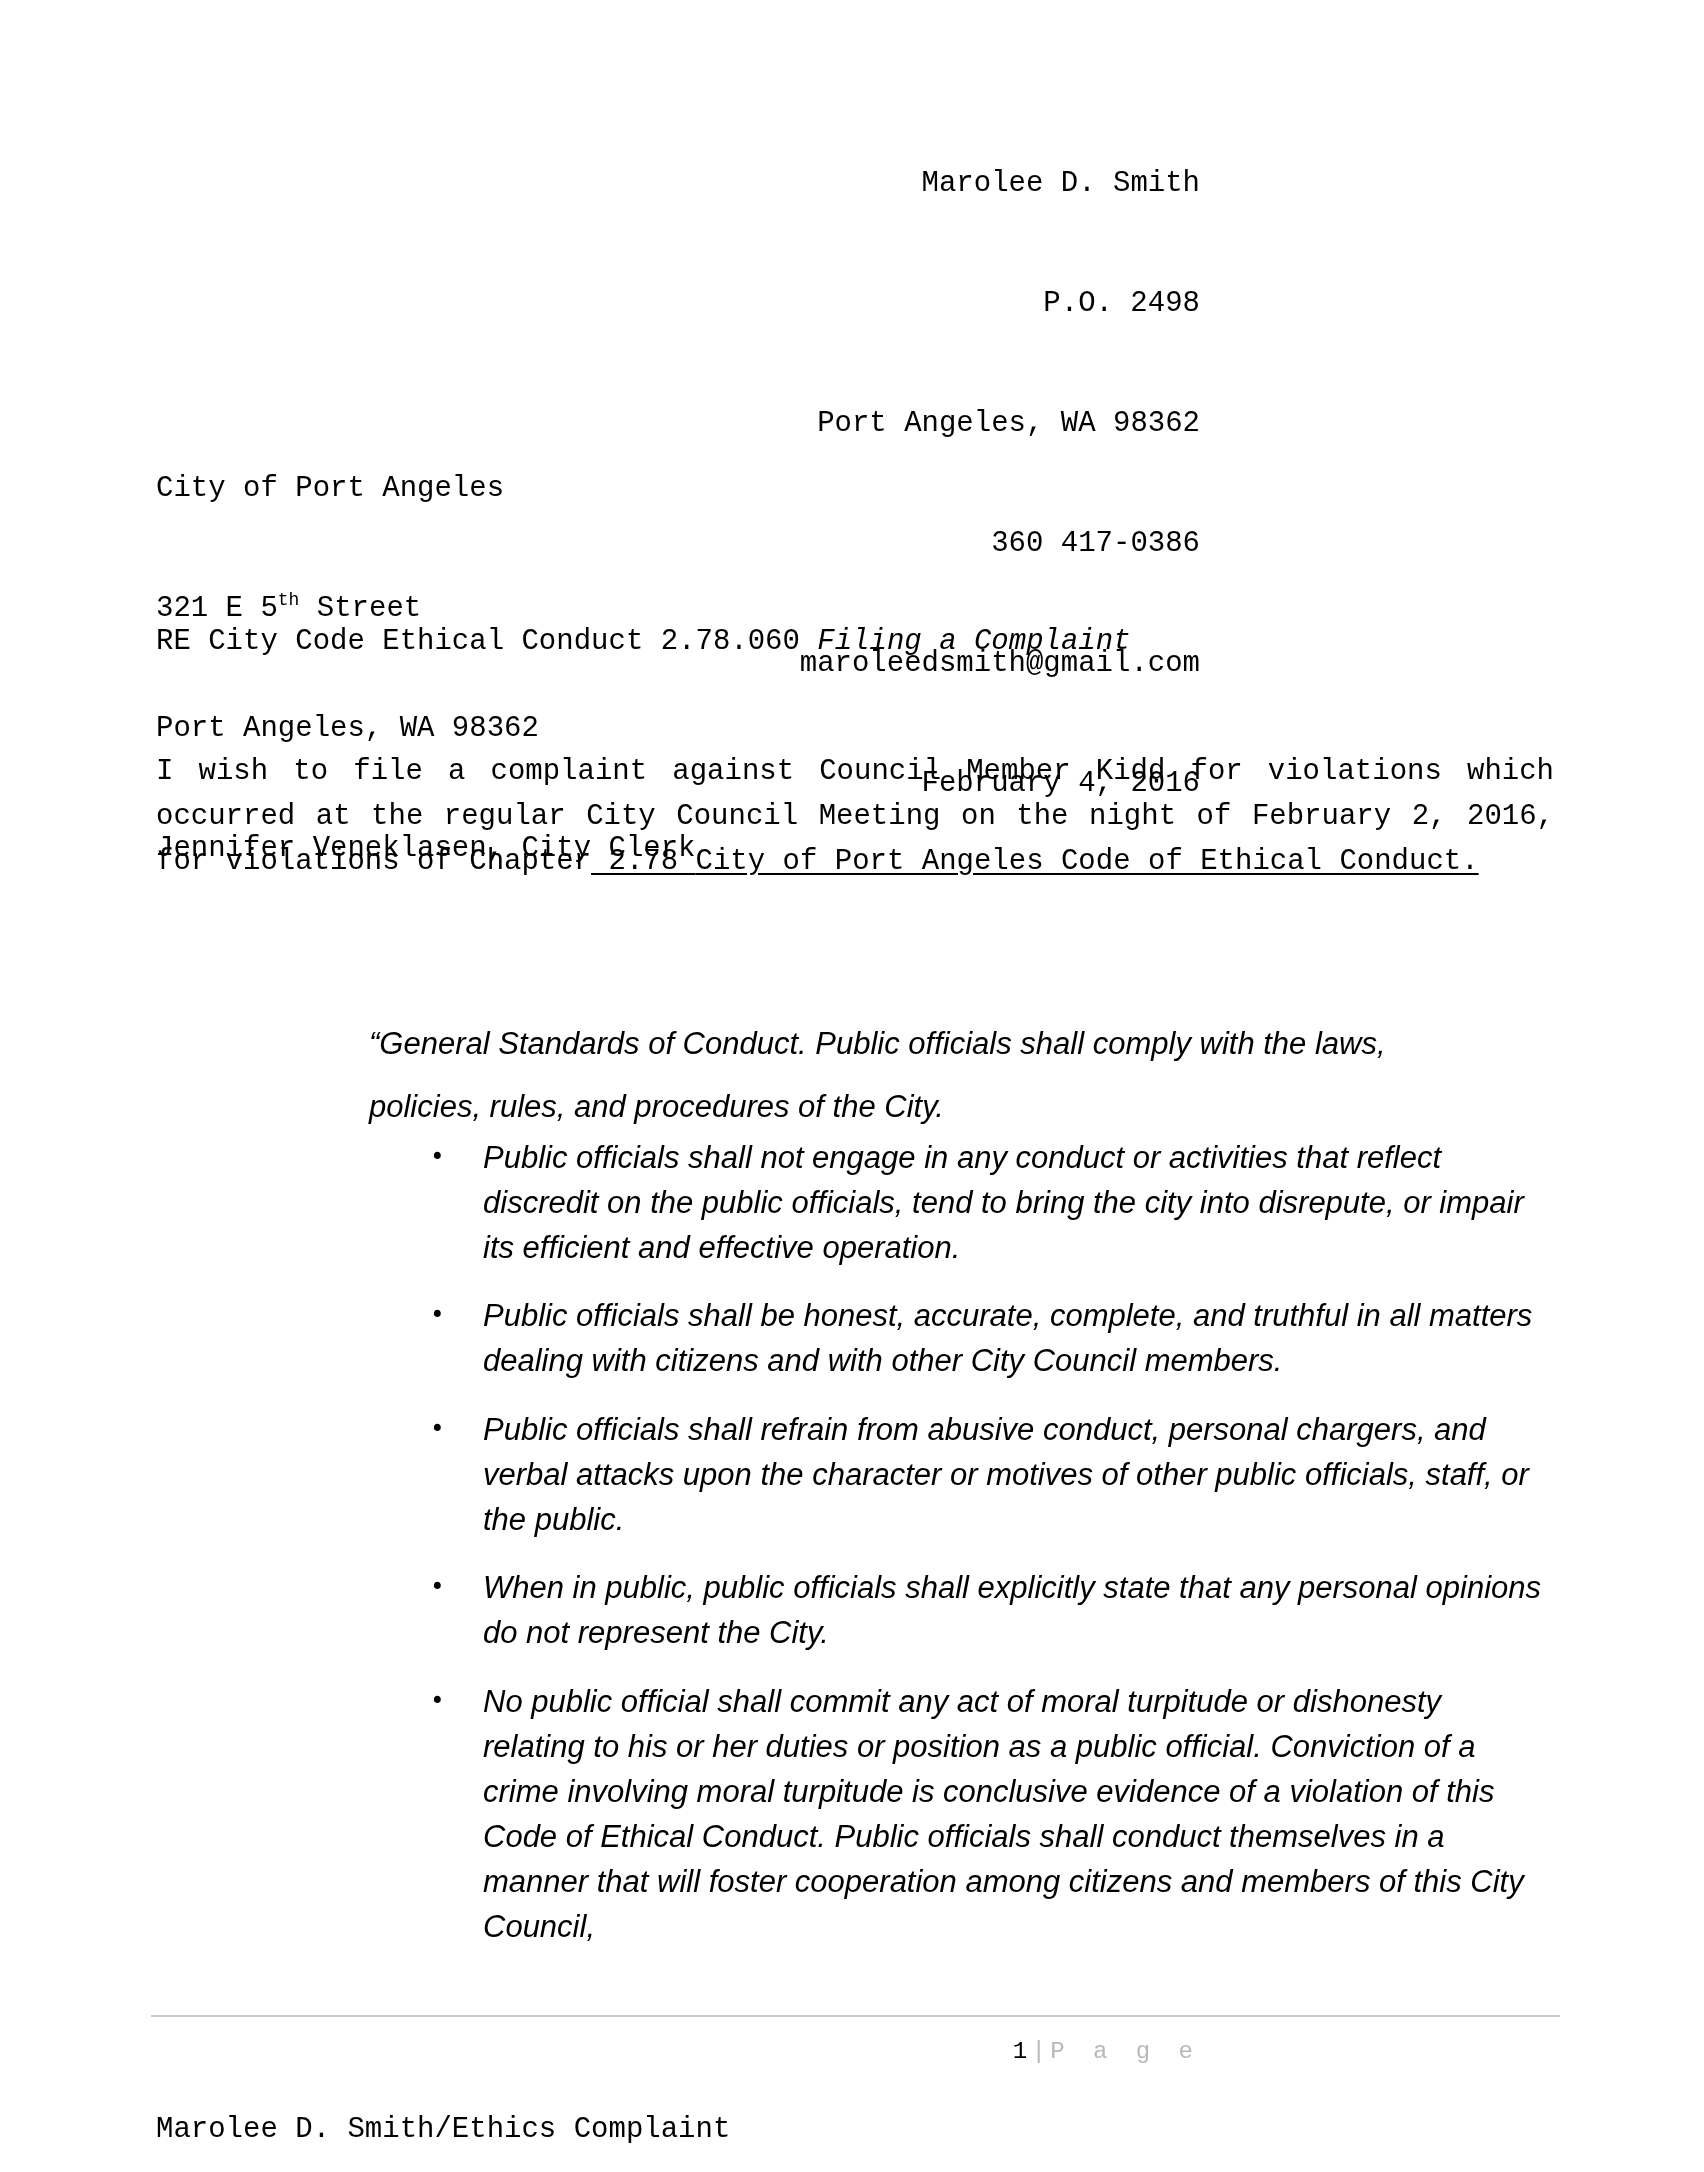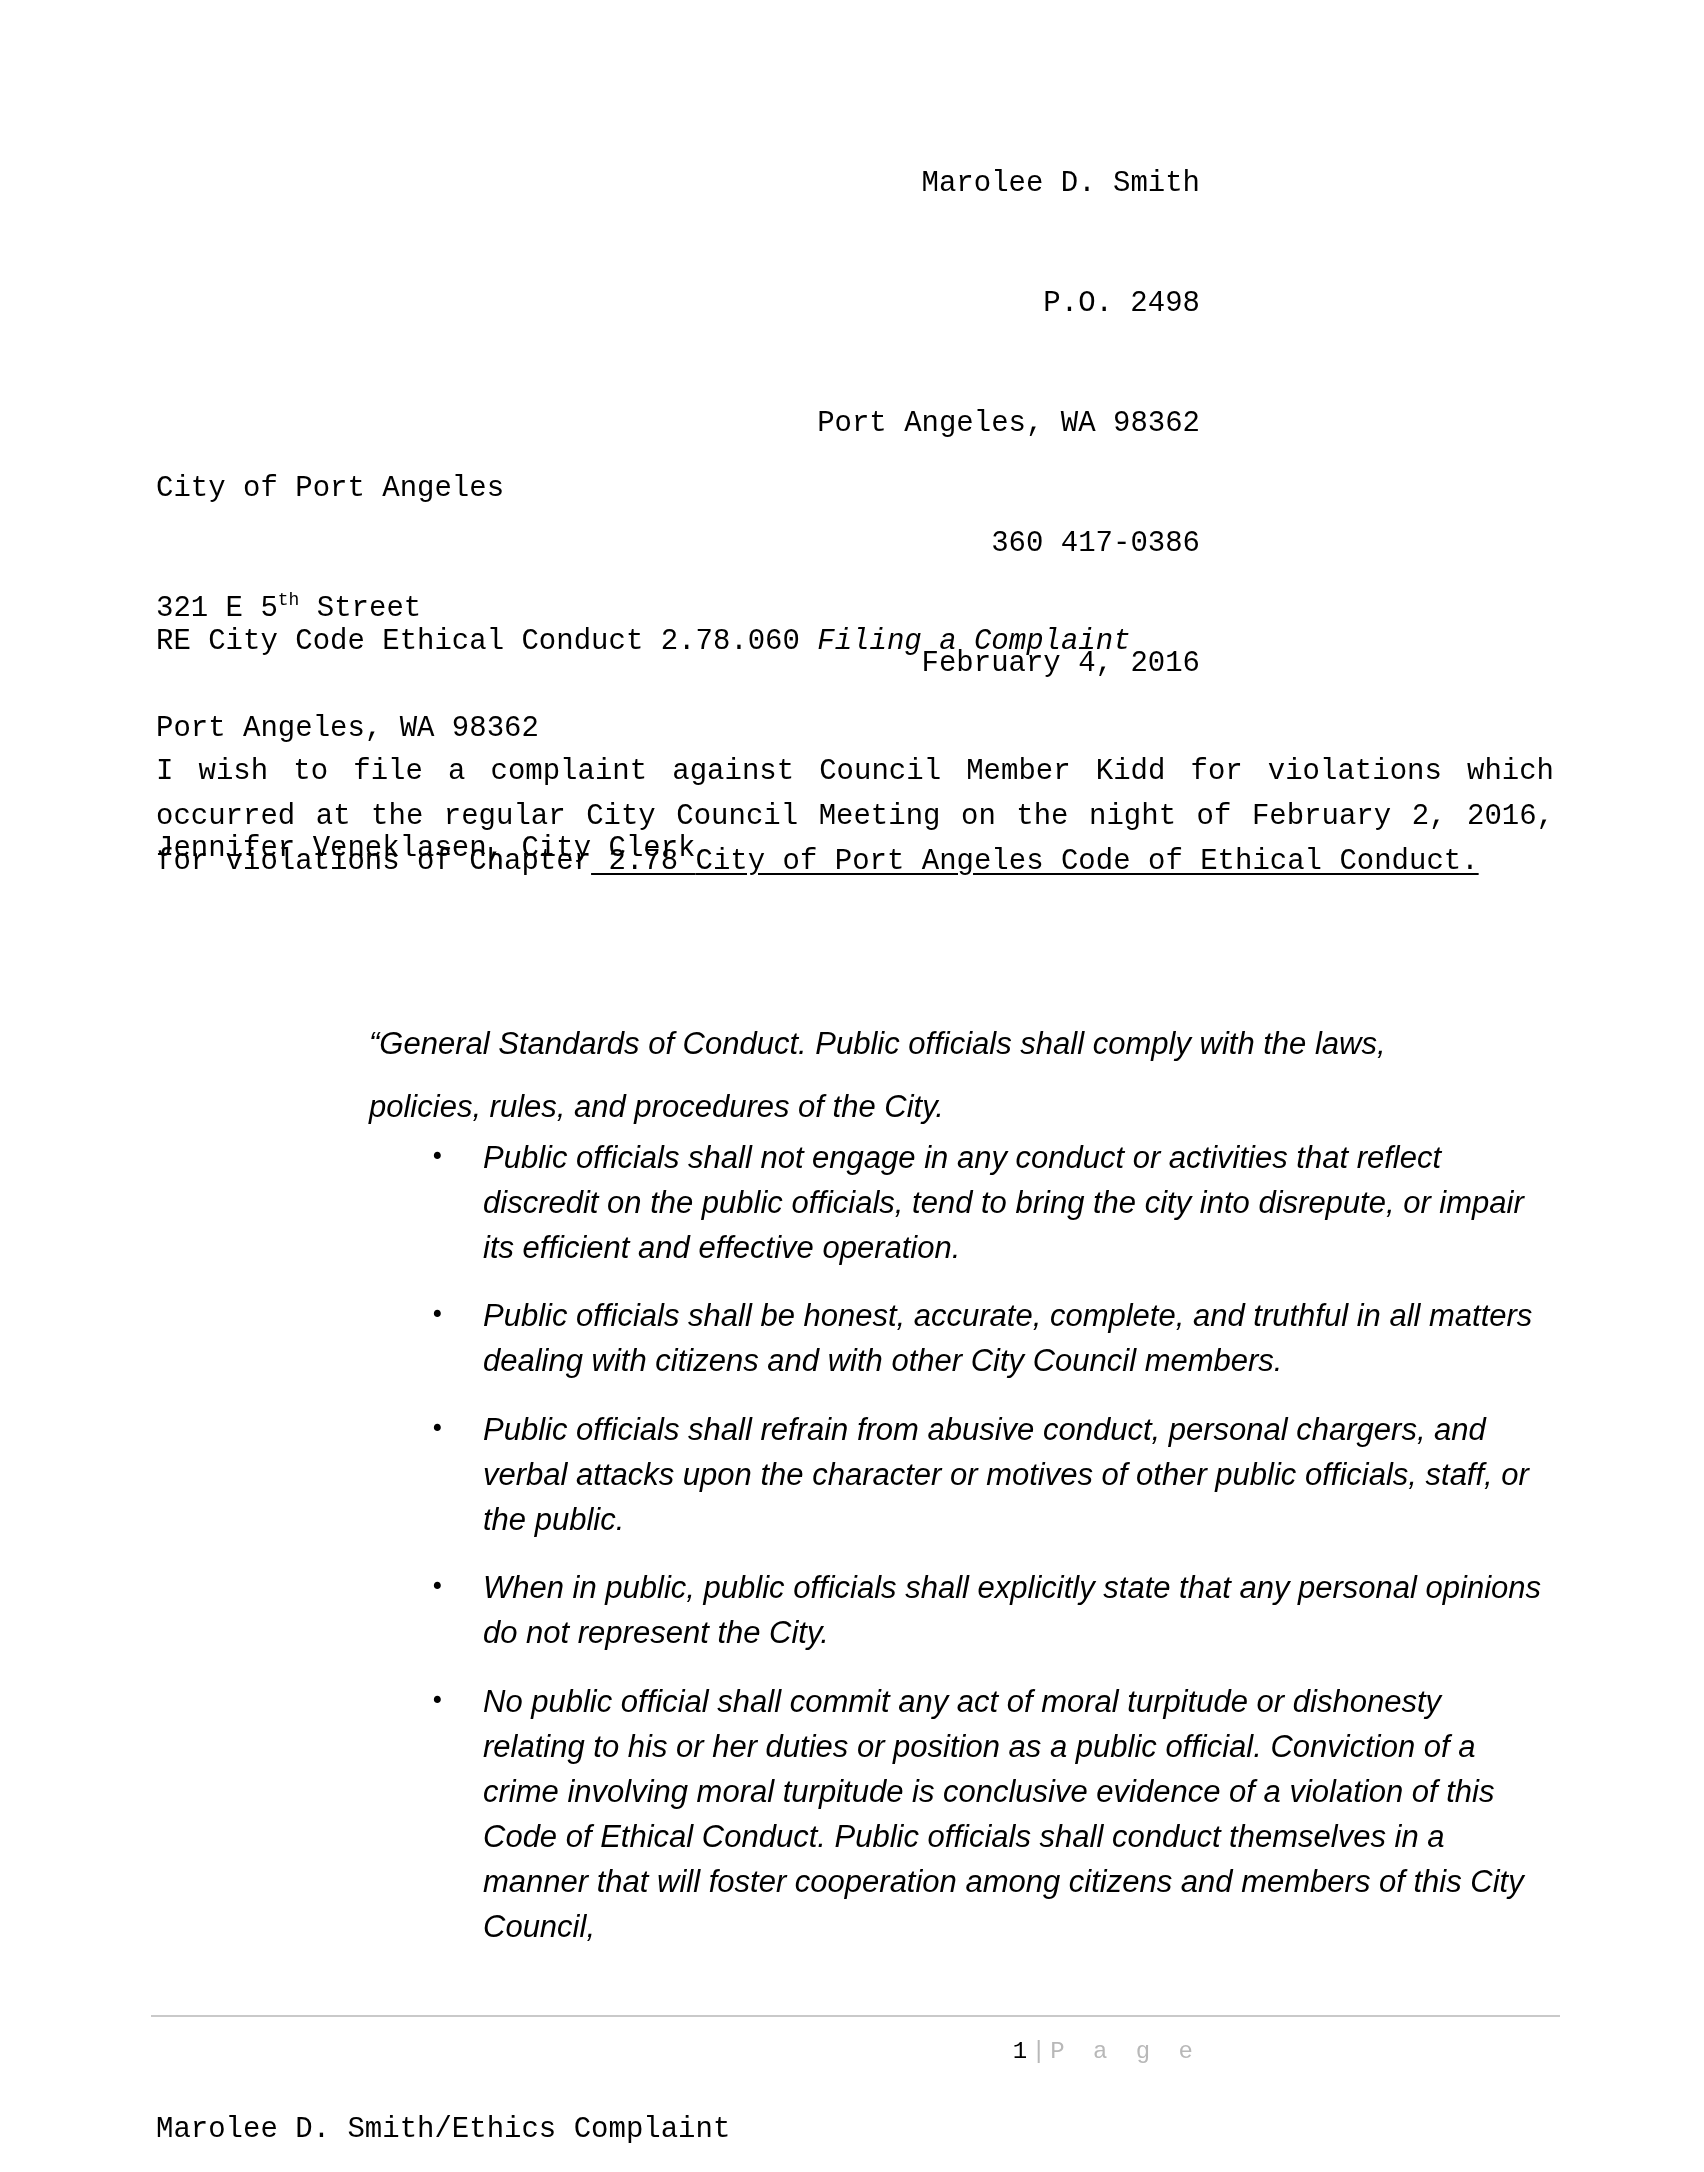--- a/index.html
+++ b/index.html
@@ -168,20 +168,21 @@
 </head>
 <body>
 
 <div class="page">
 
   <div class="sender-block mono">
     <span class="sender-line">Marolee D. Smith</span>
     <span class="sender-line">P.O. 2498</span>
     <span class="sender-line">Port Angeles, WA 98362</span>
     <span class="sender-line">360 417-0386</span>
+    <span class="sender-line">maroleedsmith@gmail.com</span>
     <span class="sender-line">February 4, 2016</span>
   </div>
 
   <div class="recipient-block mono">
     <span class="recipient-line">City of Port Angeles</span>
     <span class="recipient-line"><span>321 E 5</span><span class="sup">th</span><span> Street</span></span>
     <span class="recipient-line">Port Angeles, WA 98362</span>
     <span class="recipient-line">Jennifer Veneklasen, City Clerk</span>
   </div>
 

